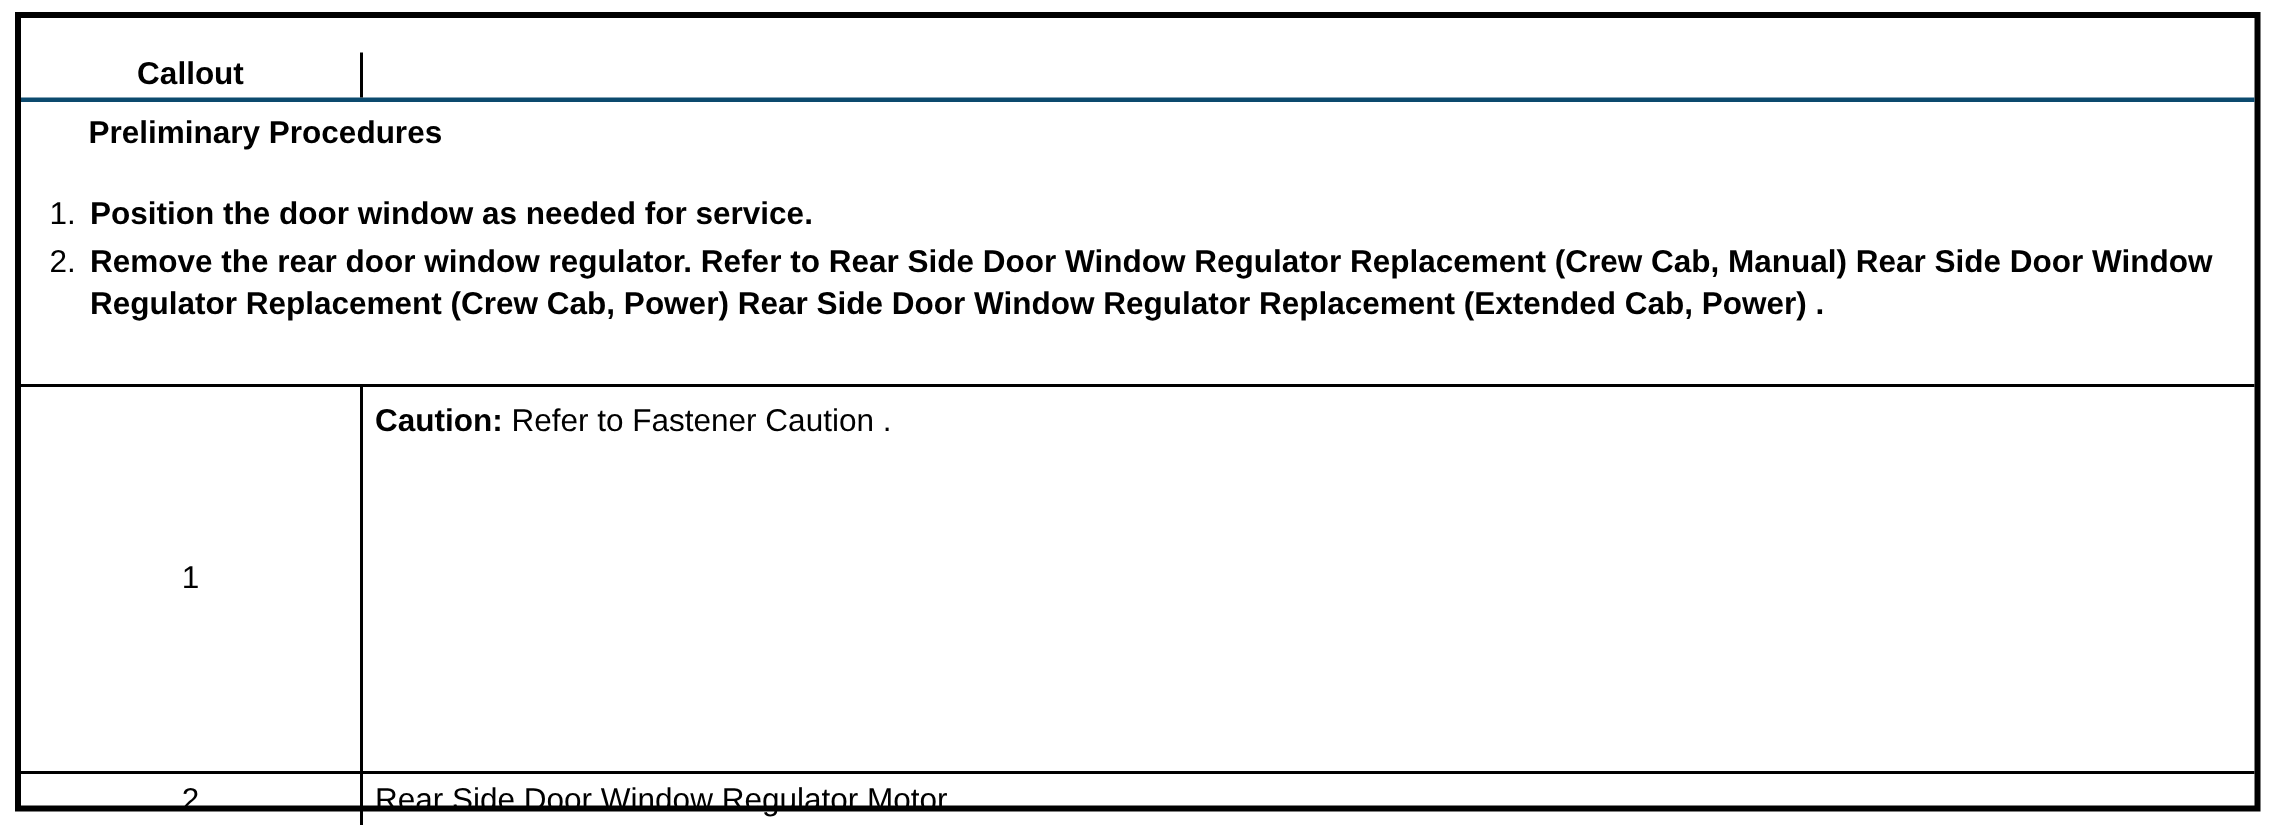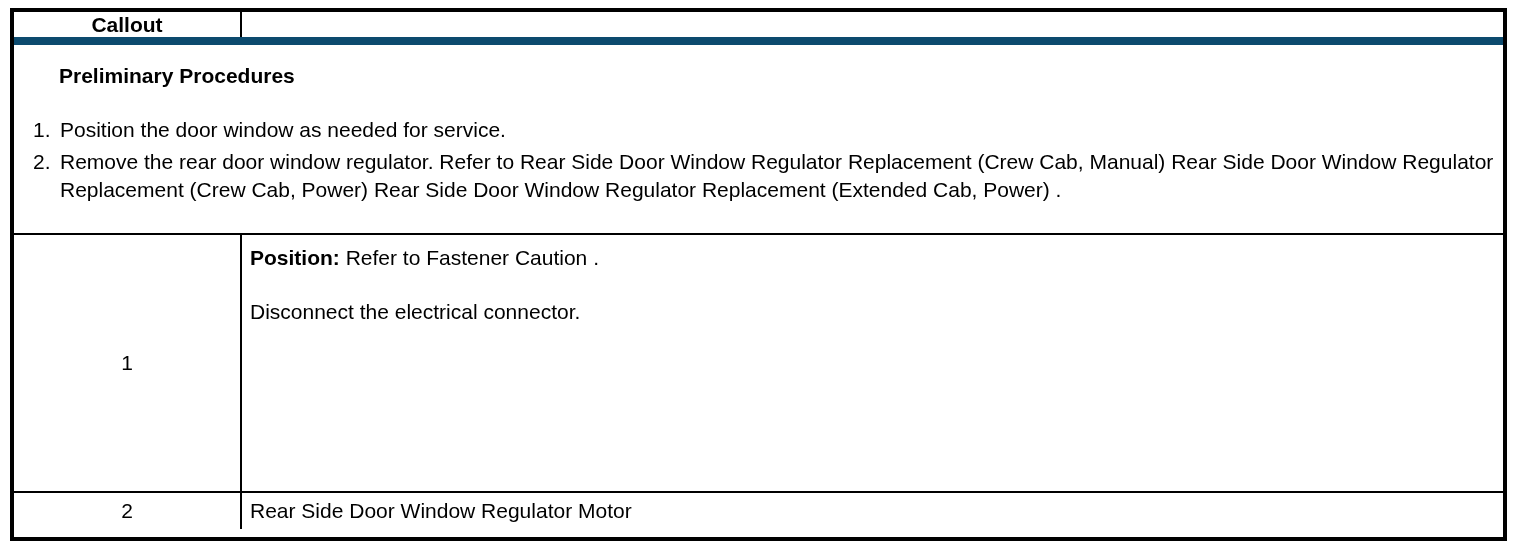--- a/index.html
+++ b/index.html
@@ -10,45 +10,46 @@
     font-size: 21px; color: #000000; overflow: hidden;
   }
   .doc-table {
     position: absolute; left: 10px; top: 8px;
     width: 1497px; height: 533px;
     border: 4px solid #000000;
     background: #ffffff;
   }
   .header-row {
     display: flex; height: 33px;
-    border-bottom: 8px solid #0c4a6e;
+    border-bottom: 3px solid #0c4a6e;
     font-weight: bold;
+    margin-top: 23px;
   }
   .header-cell { display: flex; align-items: center; justify-content: center; }
   .callout-col { width: 228px; border-right: 2px solid #000000; flex: none; }
   .name-col { flex: 1; }
   .prelim-row {
     height: 190px;
     border-bottom: 2px solid #000000;
-    padding-top: 18px;
+    padding-top: 8px;
   }
   .prelim-title {
     font-weight: bold;
     margin-left: 45px;
     line-height: 26px;
     margin-bottom: 27px;
   }
   .step {
     display: flex;
     margin-left: 19px;
     margin-bottom: 4px;
     line-height: 28px;
   }
   .step-number { width: 27px; flex: none; text-align: left; }
-  .step-text { width: 1434px; }
+  .step-text { width: 1434px; font-weight: bold; }
   .data-row { display: flex; }
   .row-1 { height: 258px; border-bottom: 2px solid #000000; }
   .row-2 { height: 36px; }
   .callout-cell {
     width: 228px; flex: none;
     border-right: 2px solid #000000;
     display: flex; align-items: center; justify-content: center;
   }
   .row-1 .callout-cell { align-items: center; }
   .content-cell { flex: 1; padding: 10px 16px 0 8px; line-height: 26px; }
@@ -73,22 +74,21 @@
     </div>
     <div class="step">
       <span class="step-number">2.</span>
       <span class="step-text">Remove the rear door window regulator. Refer to Rear Side Door Window Regulator Replacement (Crew Cab, Manual) Rear Side Door Window Regulator Replacement (Crew Cab, Power) Rear Side Door Window Regulator Replacement (Extended Cab, Power) .</span>
     </div>
   </div>
 
   <div class="data-row row-1">
     <div class="callout-cell">1</div>
     <div class="content-cell">
-      <p><span class="bold">Position:</span> <span>Refer to Fastener Caution .</span></p>
-      <p>Disconnect the electrical connector.</p>
+      <p><span class="bold">Caution:</span> <span>Refer to Fastener Caution .</span></p>
     </div>
   </div>
 
   <div class="data-row row-2">
     <div class="callout-cell">2</div>
     <div class="content-cell">
       <span>Rear Side Door Window Regulator Motor</span>
     </div>
   </div>
 

